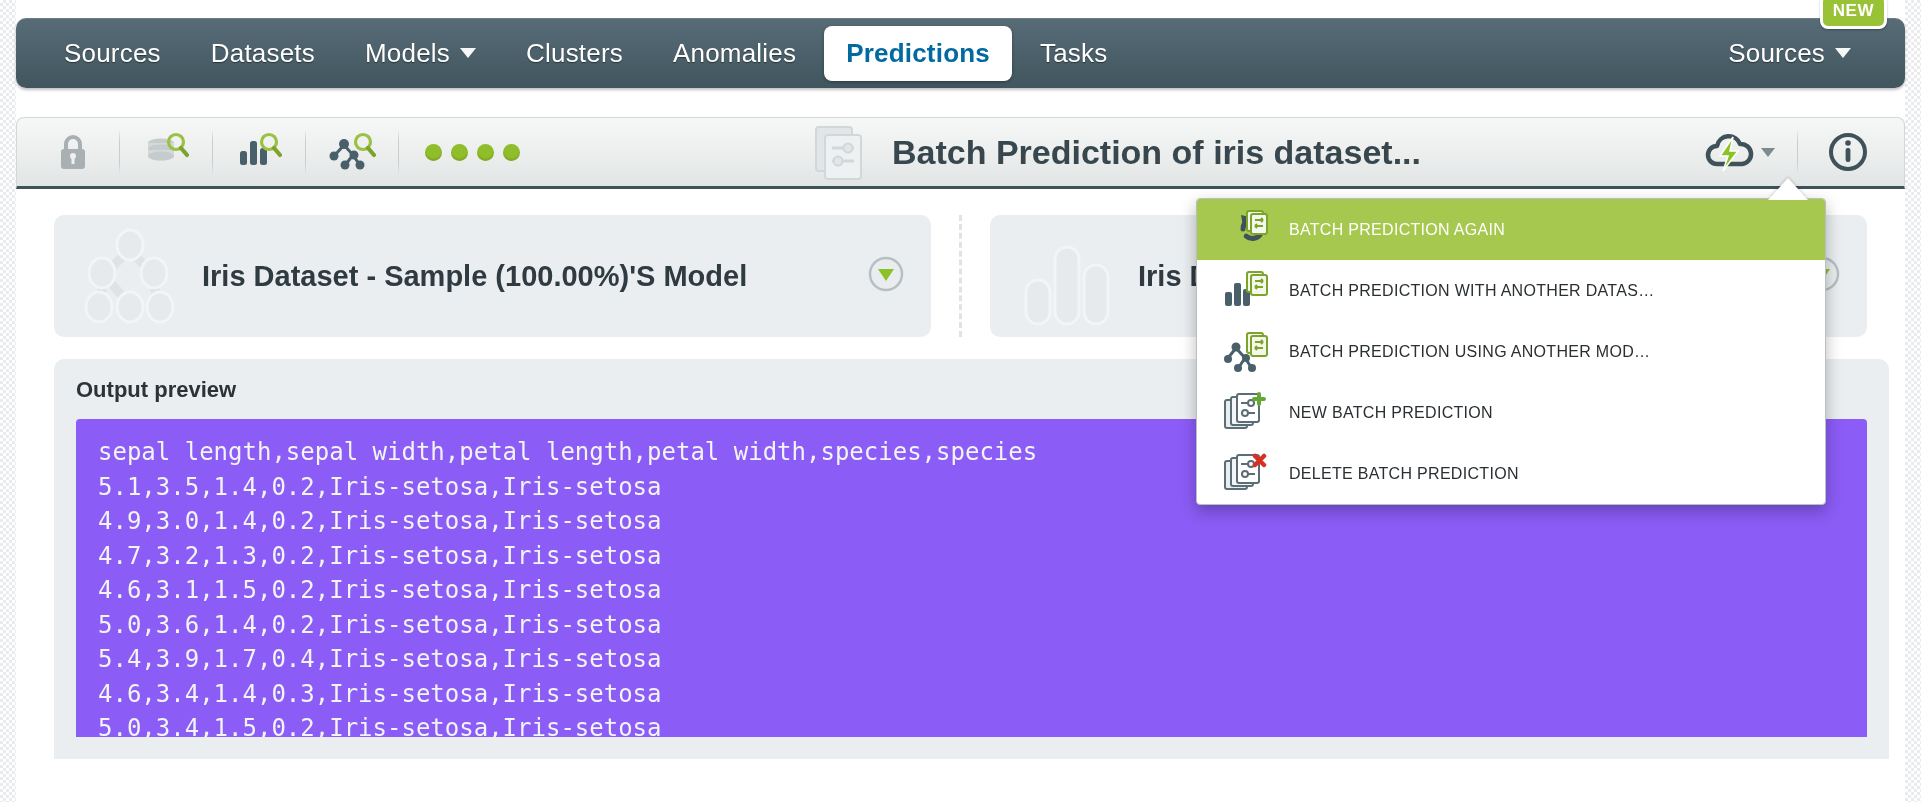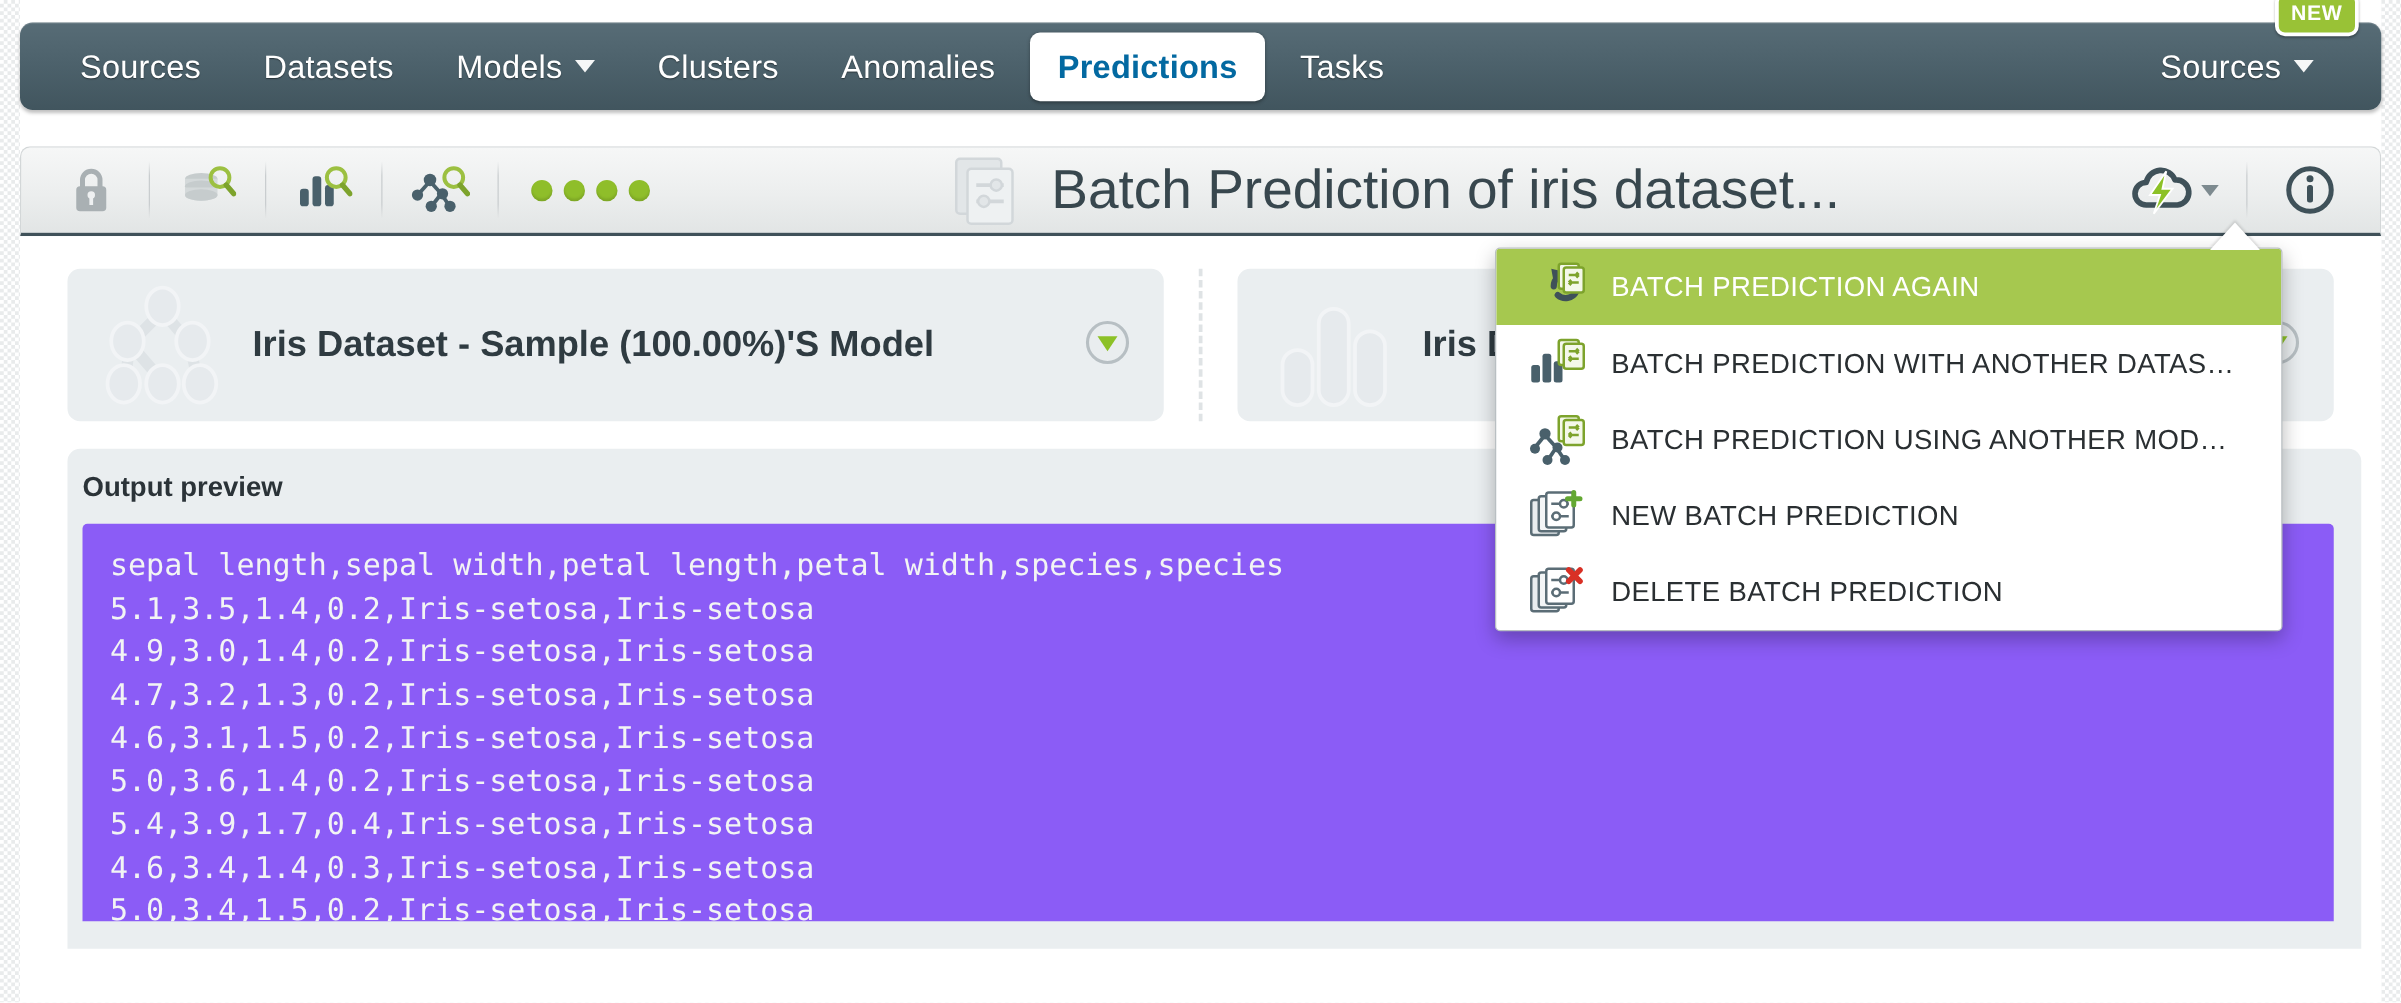--- a/index.html
+++ b/index.html
@@ -126,22 +126,22 @@
          box-shadow: inset 0 -2px 2px rgba(0,0,0,.12); }
 
   .tb-title {
     flex: 1;
     display: flex;
     align-items: center;
     justify-content: center;
     gap: 20px;
   }
   .tb-title-text {
-    font-size: 44px;
-    font-weight: normal;
+    font-size: 34px;
+    font-weight: bold;
     color: #38474e;
     white-space: nowrap;
   }
   .tb-right { display: flex; align-items: center; gap: 4px; position: relative; }
   .cloud-btn { display: flex; align-items: center; gap: 4px; cursor: pointer; padding: 4px 8px; }
   .mini-caret {
     width: 0; height: 0;
     border-left: 7px solid transparent;
     border-right: 7px solid transparent;
     border-top: 9px solid #7d8a8f;
@@ -188,21 +188,21 @@
     border-left: 3px dashed #dfe3e5;
     align-self: stretch;
   }
   .card-toggle { cursor: pointer; flex: 0 0 auto; }
 
   
   .output-panel {
     margin: 22px 16px 0 38px;
     background: #eaeef0;
     border-radius: 10px 10px 0 0;
-    padding: 18px 22px 0 12px;
+    padding: 18px 22px 0 22px;
     height: 400px;
   }
   .output-title {
     font-size: 22px;
     font-weight: bold;
     color: #2b3338;
     margin-bottom: 16px;
   }
   .code-box {
     background: #8b5cf6;
@@ -242,21 +242,21 @@
     border-bottom: 22px solid #ffffff;
     z-index: 51;
     filter: drop-shadow(0 -2px 1px rgba(0,0,0,.12));
   }
   .menu-item {
     display: flex;
     align-items: center;
     gap: 20px;
     height: 61px;
     padding: 0 26px;
-    font-size: 22px;
+    font-size: 16px;
     letter-spacing: .3px;
     color: #2a2f32;
     cursor: pointer;
     white-space: nowrap;
   }
   .menu-item.highlight {
     background: #a6c84f;
     color: #ffffff;
   }
   .menu-icon { width: 46px; height: 44px; flex: 0 0 auto; display:flex; align-items:center; }

